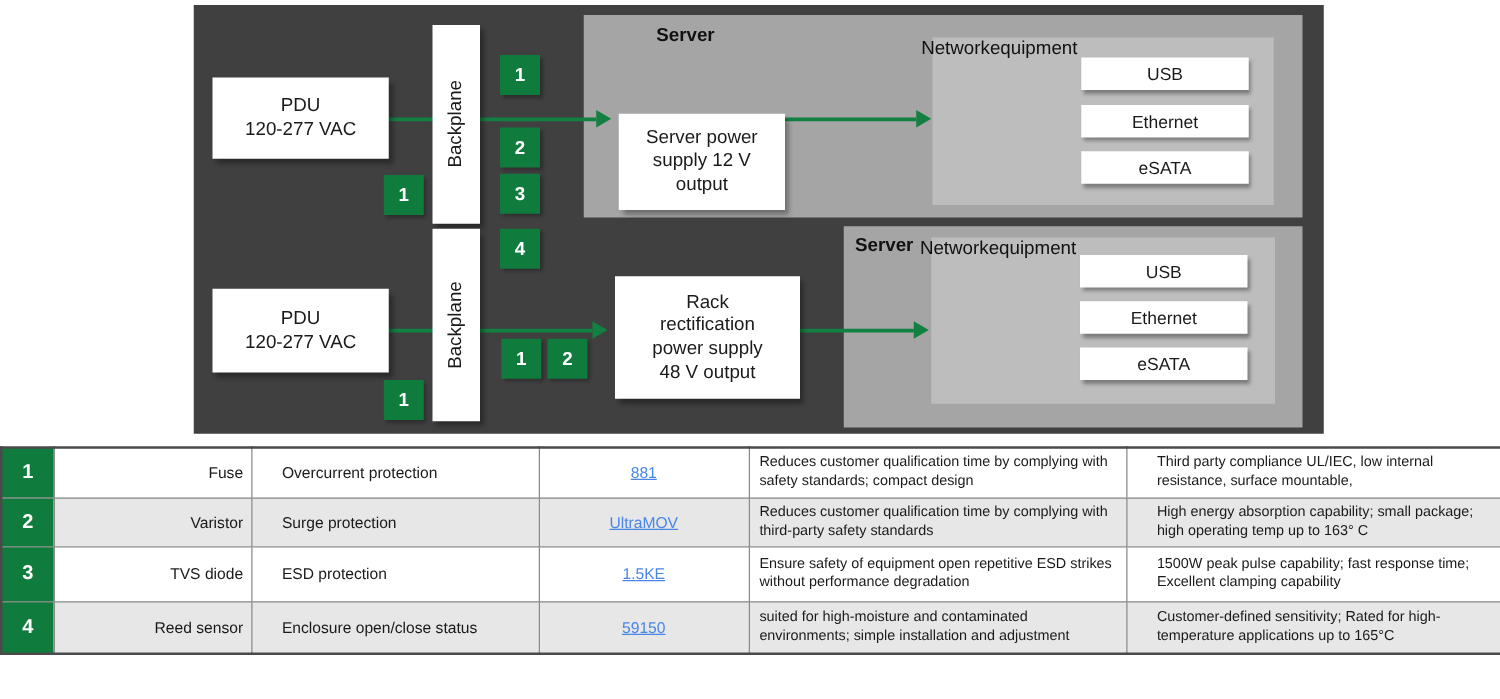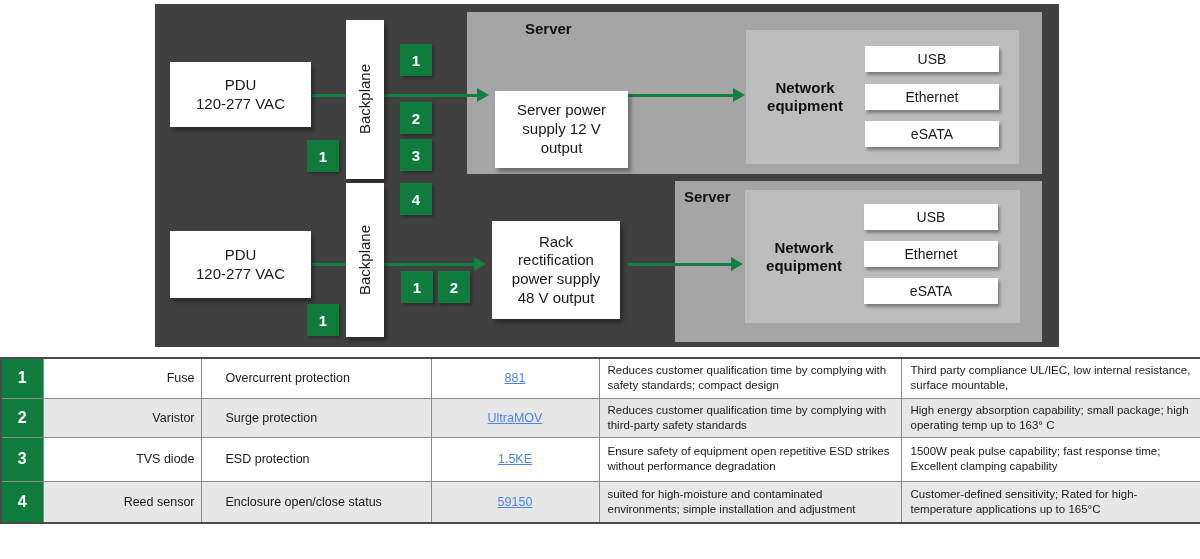--- a/index.html
+++ b/index.html
@@ -7,36 +7,36 @@
   
   .diagram{position:absolute;left:155px;top:4px;width:904px;height:343px;background:#404040;}
   .panel-server{position:absolute;background:#a5a5a5;}
   .panel-server.top{left:312px;top:8px;width:575px;height:162px;}
   .panel-server.bottom{left:520px;top:177px;width:367px;height:161px;}
   .server-label{position:absolute;font-weight:bold;font-size:15px;color:#111;}
   .panel-network{position:absolute;background:#bdbdbd;}
   .panel-network.top{left:591px;top:26px;width:273px;height:134px;}
   .panel-network.bottom{left:590px;top:186px;width:275px;height:133px;}
   .network-label{position:absolute;left:2px;top:0;bottom:0;width:114px;display:flex;
-    flex-direction:column;justify-content:center;text-align:center;font-weight:bold;
+    flex-direction:row;justify-content:flex-end;text-align:center;font-weight:normal;
     font-size:15px;line-height:1.2;color:#111;}
   .port-box{position:absolute;left:119px;width:134px;height:26px;background:#fff;
     display:flex;align-items:center;justify-content:center;font-size:14px;
     box-shadow:2px 3px 3px rgba(0,0,0,0.35);}
   .white-box{position:absolute;background:#ffffff;display:flex;flex-direction:column;
     align-items:center;justify-content:center;text-align:center;font-size:15px;line-height:1.25;
     box-shadow:3px 4px 4px rgba(0,0,0,0.35);z-index:2;}
   .pdu.top{left:15px;top:58px;width:141px;height:65px;}
   .pdu.bottom{left:15px;top:227px;width:141px;height:67px;}
   .backplane{z-index:2;}
   .backplane.top{left:191px;top:16px;width:38px;height:159px;}
   .backplane.bottom{left:191px;top:179px;width:38px;height:154px;}
   .vtext{writing-mode:vertical-rl;transform:rotate(180deg);font-size:15px;}
   .psu.top{left:340px;top:43px;width:133px;height:77px;margin-top:44px;}
-  .psu.bottom{left:337px;top:217px;width:128px;height:98px;}
+  .psu.bottom{left:337px;top:217px;width:148px;height:98px;}
   .arrow-line{position:absolute;height:3px;background:#128040;z-index:1;}
   .arrow-head{position:absolute;width:0;height:0;border-top:7px solid transparent;
     border-bottom:7px solid transparent;border-left:12px solid #128040;z-index:1;}
   .badge{position:absolute;width:32px;height:32px;background:#0f7c3d;color:#fff;
     display:flex;align-items:center;justify-content:center;font-weight:bold;font-size:15px;
     box-shadow:2px 2px 3px rgba(0,0,0,0.3);z-index:3;}
   
   .apptable{position:absolute;left:0;top:357px;width:1200px;border-collapse:collapse;
     table-layout:fixed;border:2px solid #4a4a4a;background:#fff;}
   .apptable th{background:#c5c5c5;font-weight:bold;font-size:15px;color:#000;
@@ -45,21 +45,21 @@
   .apptable td{border:1px solid #8a8a8a;vertical-align:middle;padding:2px 6px;}
   .apptable tr.alt td{background:#e7e7e7;}
   td.num{background:#0f7c3d;color:#ffffff;font-weight:bold;font-size:16px;
     text-align:center;padding:0;}
   tr.alt td.num{background:#0f7c3d;}
   td.tech{text-align:right;font-size:12.5px;margin-top:40px;}
   td.func{text-align:left;font-size:12.5px;padding-left:24px;}
   td.series{text-align:center;font-size:12.5px;}
   td.series a{color:#4a86e8;text-decoration:underline;}
   td.benefits{font-size:11.5px;line-height:1.3;padding-left:8px;}
-  td.features{font-size:11.5px;line-height:1.3;padding-left:9px;}
+  td.features{font-size:11.5px;line-height:1.3;padding-left:24px;}
 </style>
 </head>
 <body>
 
 <div class="diagram">
 
   <div class="panel-server top">
     <span class="server-label" style="left:58px;top:8px;">Server</span>
   </div>
 

